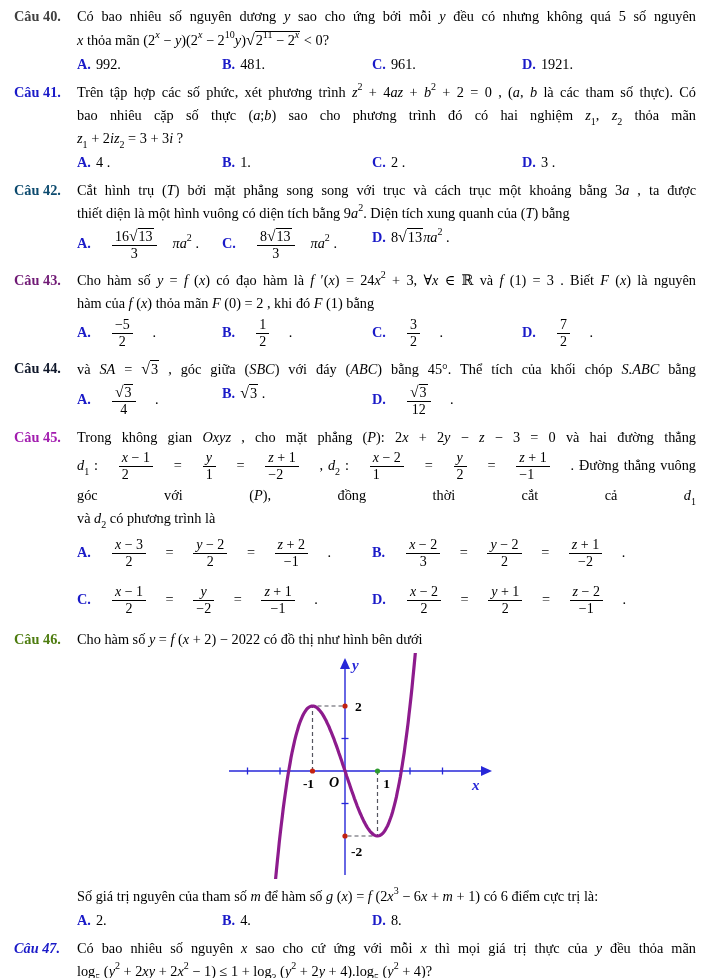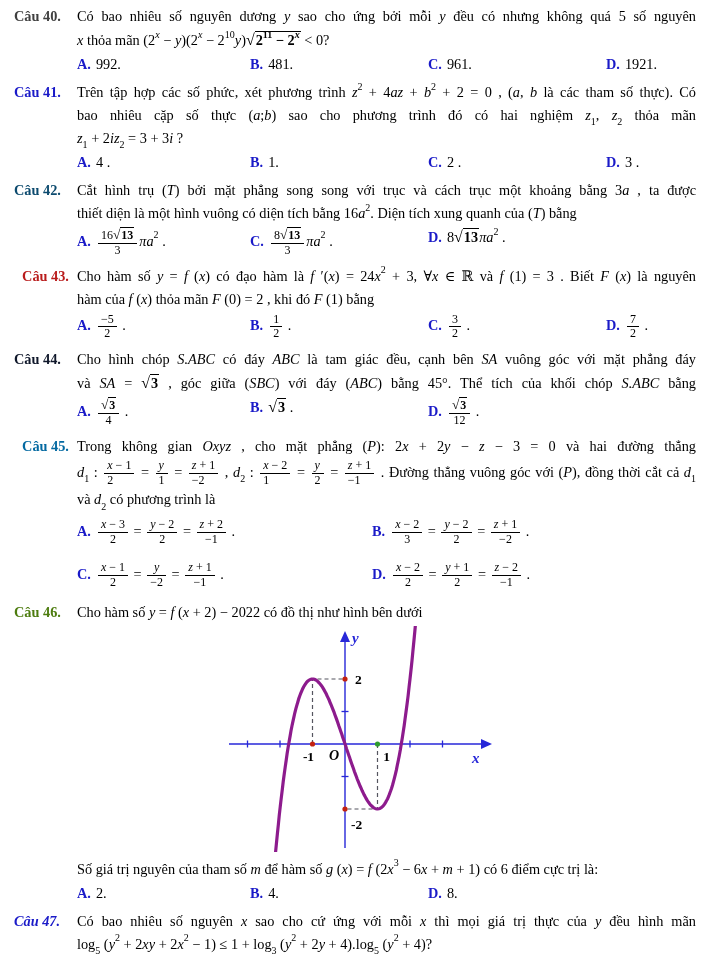--- a/index.html
+++ b/index.html
@@ -8,28 +8,28 @@
         font-family:"Liberation Serif","DejaVu Serif","DejaVu Sans",serif;font-size:14.3px;}
   .q{display:grid;grid-template-columns:63px 1fr;margin-bottom:2px;}
   .qlabel{font-weight:bold;grid-column:1;line-height:23px;}
   .qbody{grid-column:2;}
   .line{line-height:23px;}
   .j{text-align:justify;text-align-last:justify;}
   .it{font-style:italic;}
   sup,sub{font-size:10px;line-height:0;position:relative;}
   sup{top:-0.15em;}
   sub{top:0.15em;}
-  .frac{display:inline-block;vertical-align:middle;text-align:center;margin:1px 2px;font-size:12px;}
+  .frac{display:inline-block;vertical-align:middle;text-align:center;margin:1px 16px;font-size:14px;}
   .fn{display:block;border-bottom:1.1px solid #000;padding:0 3px;line-height:1.15;}
   .fd{display:block;padding:0 3px;line-height:1.15;}
   .sqrt{white-space:nowrap;display:inline-block;}
   .rs{font-size:1.12em;}
-  .rb{border-top:1.1px solid #000;padding:0 1px;font-weight:bold;}
+  .rb{border-top:1.1px solid #000;padding:0 1px;}
   .ans{display:grid;margin:1px 0 4px;}
-  .ans.c4{grid-template-columns:145px 150px 150px 1fr;gap:28px;}
+  .ans.c4{grid-template-columns:145px 150px 150px 1fr;}
   .ans.c2{grid-template-columns:295px 1fr;row-gap:12px;margin-top:6px;margin-bottom:8px;}
   .opt{line-height:22px;}
   .key{font-weight:bold;margin-right:5px;}
   .graphwrap{margin:2px 0 2px 138px;width:292px;}
   .glabel{font:bold 13.5px "Liberation Serif","DejaVu Serif",serif;fill:#000;}
   .gO{font:bold italic 14px "Liberation Serif","DejaVu Serif",serif;fill:#000;}
   .gaxis{font:bold italic 15px "Liberation Serif","DejaVu Serif",serif;}
 </style>
 </head>
 <body>
@@ -60,55 +60,54 @@
             <div class="opt"><span class="key" style="color: rgb(26, 26, 200);">B.</span><span><span>1.</span></span></div>
             <div class="opt"><span class="key" style="color: rgb(26, 26, 200);">C.</span><span><span>2 .</span></span></div>
             <div class="opt"><span class="key" style="color: rgb(26, 26, 200);">D.</span><span><span>3 .</span></span></div>
           </div>
         </div>
       </div>
       <div class="q">
         <div class="qlabel" style="color: #0c4a6e;">Câu 42.</div>
         <div class="qbody">
           <div class="line j"><span>Cắt hình trụ (</span><span class="it">T</span><span>) bởi mặt phẳng song song với trục và cách trục một khoảng bằng 3</span><span class="it">a</span><span> , ta được</span></div>
-          <div class="line"><span>thiết diện là một hình vuông có diện tích bằng 16</span><span class="it">a</span><sup><span>2</span></sup><span>. Diện tích xung quanh của (</span><span class="it">T</span><span>) bằng</span></div>
+          <div class="line"><span>thiết diện là một hình vuông có diện tích bằng 9</span><span class="it">a</span><sup><span>2</span></sup><span>. Diện tích xung quanh của (</span><span class="it">T</span><span>) bằng</span></div>
           <div class="ans c4">
             <div class="opt"><span class="key" style="color: rgb(26, 26, 200);">A.</span><span><span class="frac"><span class="fn"><span>16</span><span class="sqrt"><span class="rs">√</span><span class="rb"><span>13</span></span></span></span><span class="fd"><span>3</span></span></span><span class="it">πa</span><sup><span>2</span></sup><span> .</span></span></div>
             <div class="opt"><span class="key" style="color: rgb(26, 26, 200);">C.</span><span><span class="frac"><span class="fn"><span>8</span><span class="sqrt"><span class="rs">√</span><span class="rb"><span>13</span></span></span></span><span class="fd"><span>3</span></span></span><span class="it">πa</span><sup><span>2</span></sup><span> .</span></span></div>
             <div class="opt"><span class="key" style="color: rgb(26, 26, 200);">D.</span><span><span>8</span><span class="sqrt"><span class="rs">√</span><span class="rb"><span>13</span></span></span><span class="it">πa</span><sup><span>2</span></sup><span> .</span></span></div>
           </div>
         </div>
       </div>
       <div class="q">
-        <div class="qlabel" style="color: #b91c1c; text-align: center;">Câu 43.</div>
+        <div class="qlabel" style="color: #701a75;">Câu 43.</div>
         <div class="qbody">
           <div class="line j"><span>Cho hàm số </span><span class="it">y</span><span> = </span><span class="it">f</span><span> (</span><span class="it">x</span><span>) có đạo hàm là </span><span class="it">f</span><span> ′(</span><span class="it">x</span><span>) = 24</span><span class="it">x</span><sup><span>2</span></sup><span> + 3, ∀</span><span class="it">x</span><span> ∈ ℝ và </span><span class="it">f</span><span> (1) = 3 . Biết </span><span class="it">F</span><span> (</span><span class="it">x</span><span>) là nguyên</span></div>
           <div class="line"><span>hàm của </span><span class="it">f</span><span> (</span><span class="it">x</span><span>) thỏa mãn </span><span class="it">F</span><span> (0) = 2 , khi đó </span><span class="it">F</span><span> (1) bằng</span></div>
           <div class="ans c4">
             <div class="opt"><span class="key" style="color: rgb(26, 26, 200);">A.</span><span><span class="frac"><span class="fn"><span>−5</span></span><span class="fd"><span>2</span></span></span><span> .</span></span></div>
             <div class="opt"><span class="key" style="color: rgb(26, 26, 200);">B.</span><span><span class="frac"><span class="fn"><span>1</span></span><span class="fd"><span>2</span></span></span><span> .</span></span></div>
             <div class="opt"><span class="key" style="color: rgb(26, 26, 200);">C.</span><span><span class="frac"><span class="fn"><span>3</span></span><span class="fd"><span>2</span></span></span><span> .</span></span></div>
             <div class="opt"><span class="key" style="color: rgb(26, 26, 200);">D.</span><span><span class="frac"><span class="fn"><span>7</span></span><span class="fd"><span>2</span></span></span><span> .</span></span></div>
           </div>
         </div>
       </div>
       <div class="q">
         <div class="qlabel" style="color: #0f172a;">Câu 44.</div>
         <div class="qbody">
-          <div class="line j"><span>Cho hình chóp </span><span class="it">S.ABC</span><span> có đáy </span><span class="it">ABC</span><span> là tam giác đều, cạnh bên </span><span class="it">SA</span><span> vuông góc với mặt phẳng đáy</span></div>
           <div class="line j"><span>và </span><span class="it">SA</span><span> = </span><span class="sqrt"><span class="rs">√</span><span class="rb"><span>3</span></span></span><span> , góc giữa (</span><span class="it">SBC</span><span>) với đáy (</span><span class="it">ABC</span><span>) bằng 45°. Thể tích của khối chóp </span><span class="it">S.ABC</span><span> bằng</span></div>
           <div class="ans c4">
             <div class="opt"><span class="key" style="color: rgb(26, 26, 200);">A.</span><span><span class="frac"><span class="fn"><span class="sqrt"><span class="rs">√</span><span class="rb"><span>3</span></span></span></span><span class="fd"><span>4</span></span></span><span> .</span></span></div>
             <div class="opt"><span class="key" style="color: rgb(26, 26, 200);">B.</span><span><span class="sqrt"><span class="rs">√</span><span class="rb"><span>3</span></span></span><span> .</span></span></div>
             <div class="opt"><span class="key" style="color: rgb(26, 26, 200);">D.</span><span><span class="frac"><span class="fn"><span class="sqrt"><span class="rs">√</span><span class="rb"><span>3</span></span></span></span><span class="fd"><span>12</span></span></span><span> .</span></span></div>
           </div>
         </div>
       </div>
       <div class="q">
-        <div class="qlabel" style="color: #0369a1; text-align: center;">Câu 45.</div>
+        <div class="qlabel" style="color: #a21caf;">Câu 45.</div>
         <div class="qbody">
           <div class="line j"><span>Trong không gian </span><span class="it">Oxyz</span><span> , cho mặt phẳng (</span><span class="it">P</span><span>): 2</span><span class="it">x</span><span> + 2</span><span class="it">y</span><span> − </span><span class="it">z</span><span> − 3 = 0 và hai đường thẳng</span></div>
           <div class="line j"><span class="it">d</span><sub><span>1</span></sub><span> : </span><span class="frac"><span class="fn"><span class="it">x</span><span> − 1</span></span><span class="fd"><span>2</span></span></span><span> = </span><span class="frac"><span class="fn"><span class="it">y</span></span><span class="fd"><span>1</span></span></span><span> = </span><span class="frac"><span class="fn"><span class="it">z</span><span> + 1</span></span><span class="fd"><span>−2</span></span></span><span> , </span><span class="it">d</span><sub><span>2</span></sub><span> : </span><span class="frac"><span class="fn"><span class="it">x</span><span> − 2</span></span><span class="fd"><span>1</span></span></span><span> = </span><span class="frac"><span class="fn"><span class="it">y</span></span><span class="fd"><span>2</span></span></span><span> = </span><span class="frac"><span class="fn"><span class="it">z</span><span> + 1</span></span><span class="fd"><span>−1</span></span></span><span> . Đường thẳng vuông góc với (</span><span class="it">P</span><span>), đồng thời cắt cả </span><span class="it">d</span><sub><span>1</span></sub></div>
           <div class="line"><span>và </span><span class="it">d</span><sub><span>2</span></sub><span> có phương trình là</span></div>
           <div class="ans c2">
             <div class="opt"><span class="key" style="color: rgb(26, 26, 200);">A.</span><span><span class="frac"><span class="fn"><span class="it">x</span><span> − 3</span></span><span class="fd"><span>2</span></span></span><span> = </span><span class="frac"><span class="fn"><span class="it">y</span><span> − 2</span></span><span class="fd"><span>2</span></span></span><span> = </span><span class="frac"><span class="fn"><span class="it">z</span><span> + 2</span></span><span class="fd"><span>−1</span></span></span><span> .</span></span></div>
             <div class="opt"><span class="key" style="color: rgb(26, 26, 200);">B.</span><span><span class="frac"><span class="fn"><span class="it">x</span><span> − 2</span></span><span class="fd"><span>3</span></span></span><span> = </span><span class="frac"><span class="fn"><span class="it">y</span><span> − 2</span></span><span class="fd"><span>2</span></span></span><span> = </span><span class="frac"><span class="fn"><span class="it">z</span><span> + 1</span></span><span class="fd"><span>−2</span></span></span><span> .</span></span></div>
             <div class="opt"><span class="key" style="color: rgb(26, 26, 200);">C.</span><span><span class="frac"><span class="fn"><span class="it">x</span><span> − 1</span></span><span class="fd"><span>2</span></span></span><span> = </span><span class="frac"><span class="fn"><span class="it">y</span></span><span class="fd"><span>−2</span></span></span><span> = </span><span class="frac"><span class="fn"><span class="it">z</span><span> + 1</span></span><span class="fd"><span>−1</span></span></span><span> .</span></span></div>
             <div class="opt"><span class="key" style="color: rgb(26, 26, 200);">D.</span><span><span class="frac"><span class="fn"><span class="it">x</span><span> − 2</span></span><span class="fd"><span>2</span></span></span><span> = </span><span class="frac"><span class="fn"><span class="it">y</span><span> + 1</span></span><span class="fd"><span>2</span></span></span><span> = </span><span class="frac"><span class="fn"><span class="it">z</span><span> − 2</span></span><span class="fd"><span>−1</span></span></span><span> .</span></span></div>
           </div>
@@ -148,18 +147,18 @@
           <div class="ans c4">
             <div class="opt"><span class="key" style="color: rgb(26, 26, 200);">A.</span><span><span>2.</span></span></div>
             <div class="opt"><span class="key" style="color: rgb(26, 26, 200);">B.</span><span><span>4.</span></span></div>
             <div class="opt"><span class="key" style="color: rgb(26, 26, 200);">D.</span><span><span>8.</span></span></div>
           </div>
         </div>
       </div>
       <div class="q">
         <div class="qlabel" style="color: rgb(26, 26, 200); font-style: italic;">Câu 47.</div>
         <div class="qbody">
-          <div class="line j"><span>Có bao nhiêu số nguyên </span><span class="it">x</span><span> sao cho cứ ứng với mỗi </span><span class="it">x</span><span> thì mọi giá trị thực của </span><span class="it">y</span><span> đều hình mãn</span></div>
+          <div class="line j"><span>Có bao nhiêu số nguyên </span><span class="it">x</span><span> sao cho cứ ứng với mỗi </span><span class="it">x</span><span> thì mọi giá trị thực của </span><span class="it">y</span><span> đều thỏa mãn</span></div>
           <div class="line"><span>log</span><sub><span>5</span></sub><span> (</span><span class="it">y</span><sup><span>2</span></sup><span> + 2</span><span class="it">xy</span><span> + 2</span><span class="it">x</span><sup><span>2</span></sup><span> − 1) ≤ 1 + log</span><sub><span>3</span></sub><span> (</span><span class="it">y</span><sup><span>2</span></sup><span> + 2</span><span class="it">y</span><span> + 4).log</span><sub><span>5</span></sub><span> (</span><span class="it">y</span><sup><span>2</span></sup><span> + 4)?</span></div>
         </div>
       </div>
     </div>
 </div>
 
 </body></html>

